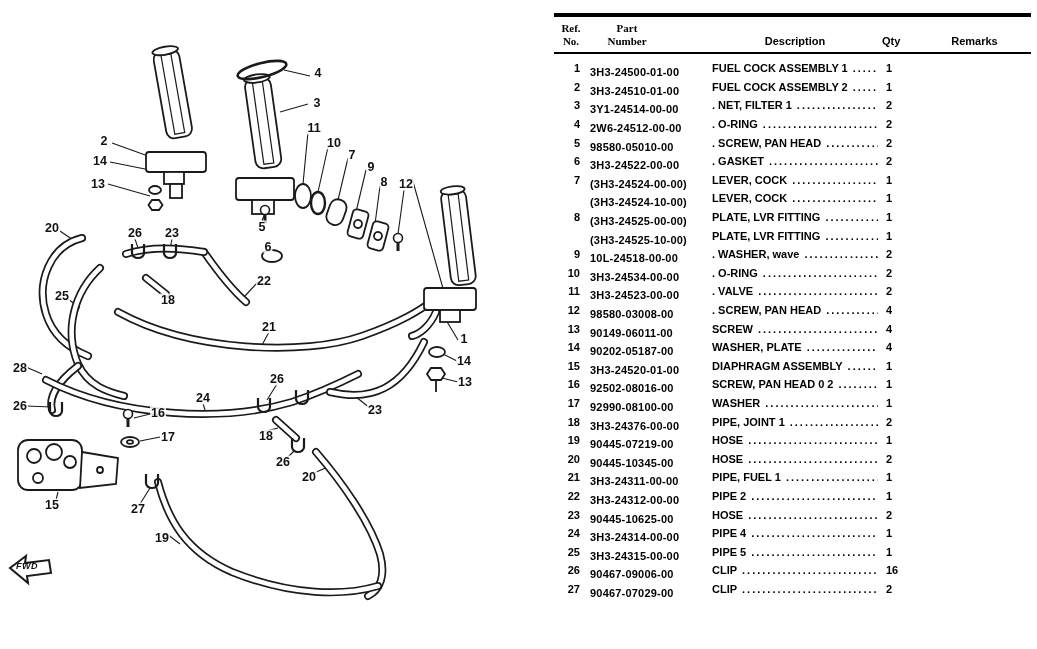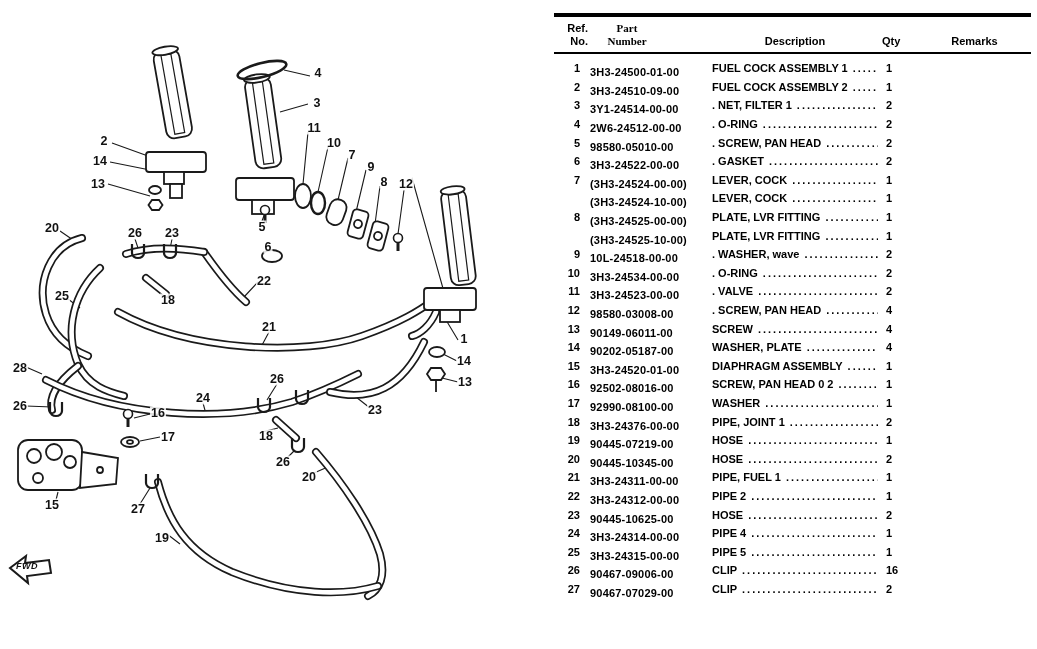--- a/index.html
+++ b/index.html
@@ -34,21 +34,21 @@
   
   .right-pane { position:absolute; left:542px; top:0; width:495px; height:649px; padding:9px 6px 0 12px; }
   .title { font-size:25px; font-weight:bold; letter-spacing:.5px; white-space:nowrap; }
   .title-rule { height:4px; background:#000; margin-top:4px; }
 
   .thead {
     display:grid; grid-template-columns:34px 122px 170px 38px 1fr;
     margin-top:5px; font-size:11px; font-weight:bold; align-items:end;
   }
   .th div { line-height:13px; }
-  .th-ref { text-align:right; }
+  .th-ref { text-align:center;font-family:Liberation Serif, serif; }
   .th-part { width:78px; text-align:center;font-family:Liberation Serif, serif; }
   .th-desc { text-align:center; line-height:13px; }
   .th-qty { padding-left:2px; line-height:13px; }
   .th-remarks { text-align:center; line-height:13px; }
   .header-rule { height:2px; background:#000; margin-top:4px; }
 
   .tbody { margin-top:5px; }
   .trow {
     display:grid; grid-template-columns:34px 122px 170px 38px 1fr;
     height:18.6px; align-items:center;
@@ -279,21 +279,21 @@
     <div class="td td-part">3H3-24500-01-00</div>
     <div class="td td-desc">
       <span class="desc-text">FUEL COCK ASSEMBLY 1</span>
       <span class="leader">..............................................</span>
     </div>
     <div class="td td-qty">1</div>
     <div class="td td-remarks"></div>
   </div>
         <div class="trow">
     <div class="td td-ref">2</div>
-    <div class="td td-part">3H3-24510-09-00</div>
+    <div class="td td-part">3H3-24510-01-00</div>
     <div class="td td-desc">
       <span class="desc-text">FUEL COCK ASSEMBLY 2</span>
       <span class="leader">..............................................</span>
     </div>
     <div class="td td-qty">1</div>
     <div class="td td-remarks"></div>
   </div>
         <div class="trow">
     <div class="td td-ref">3</div>
     <div class="td td-part">3Y1-24514-00-00</div>

